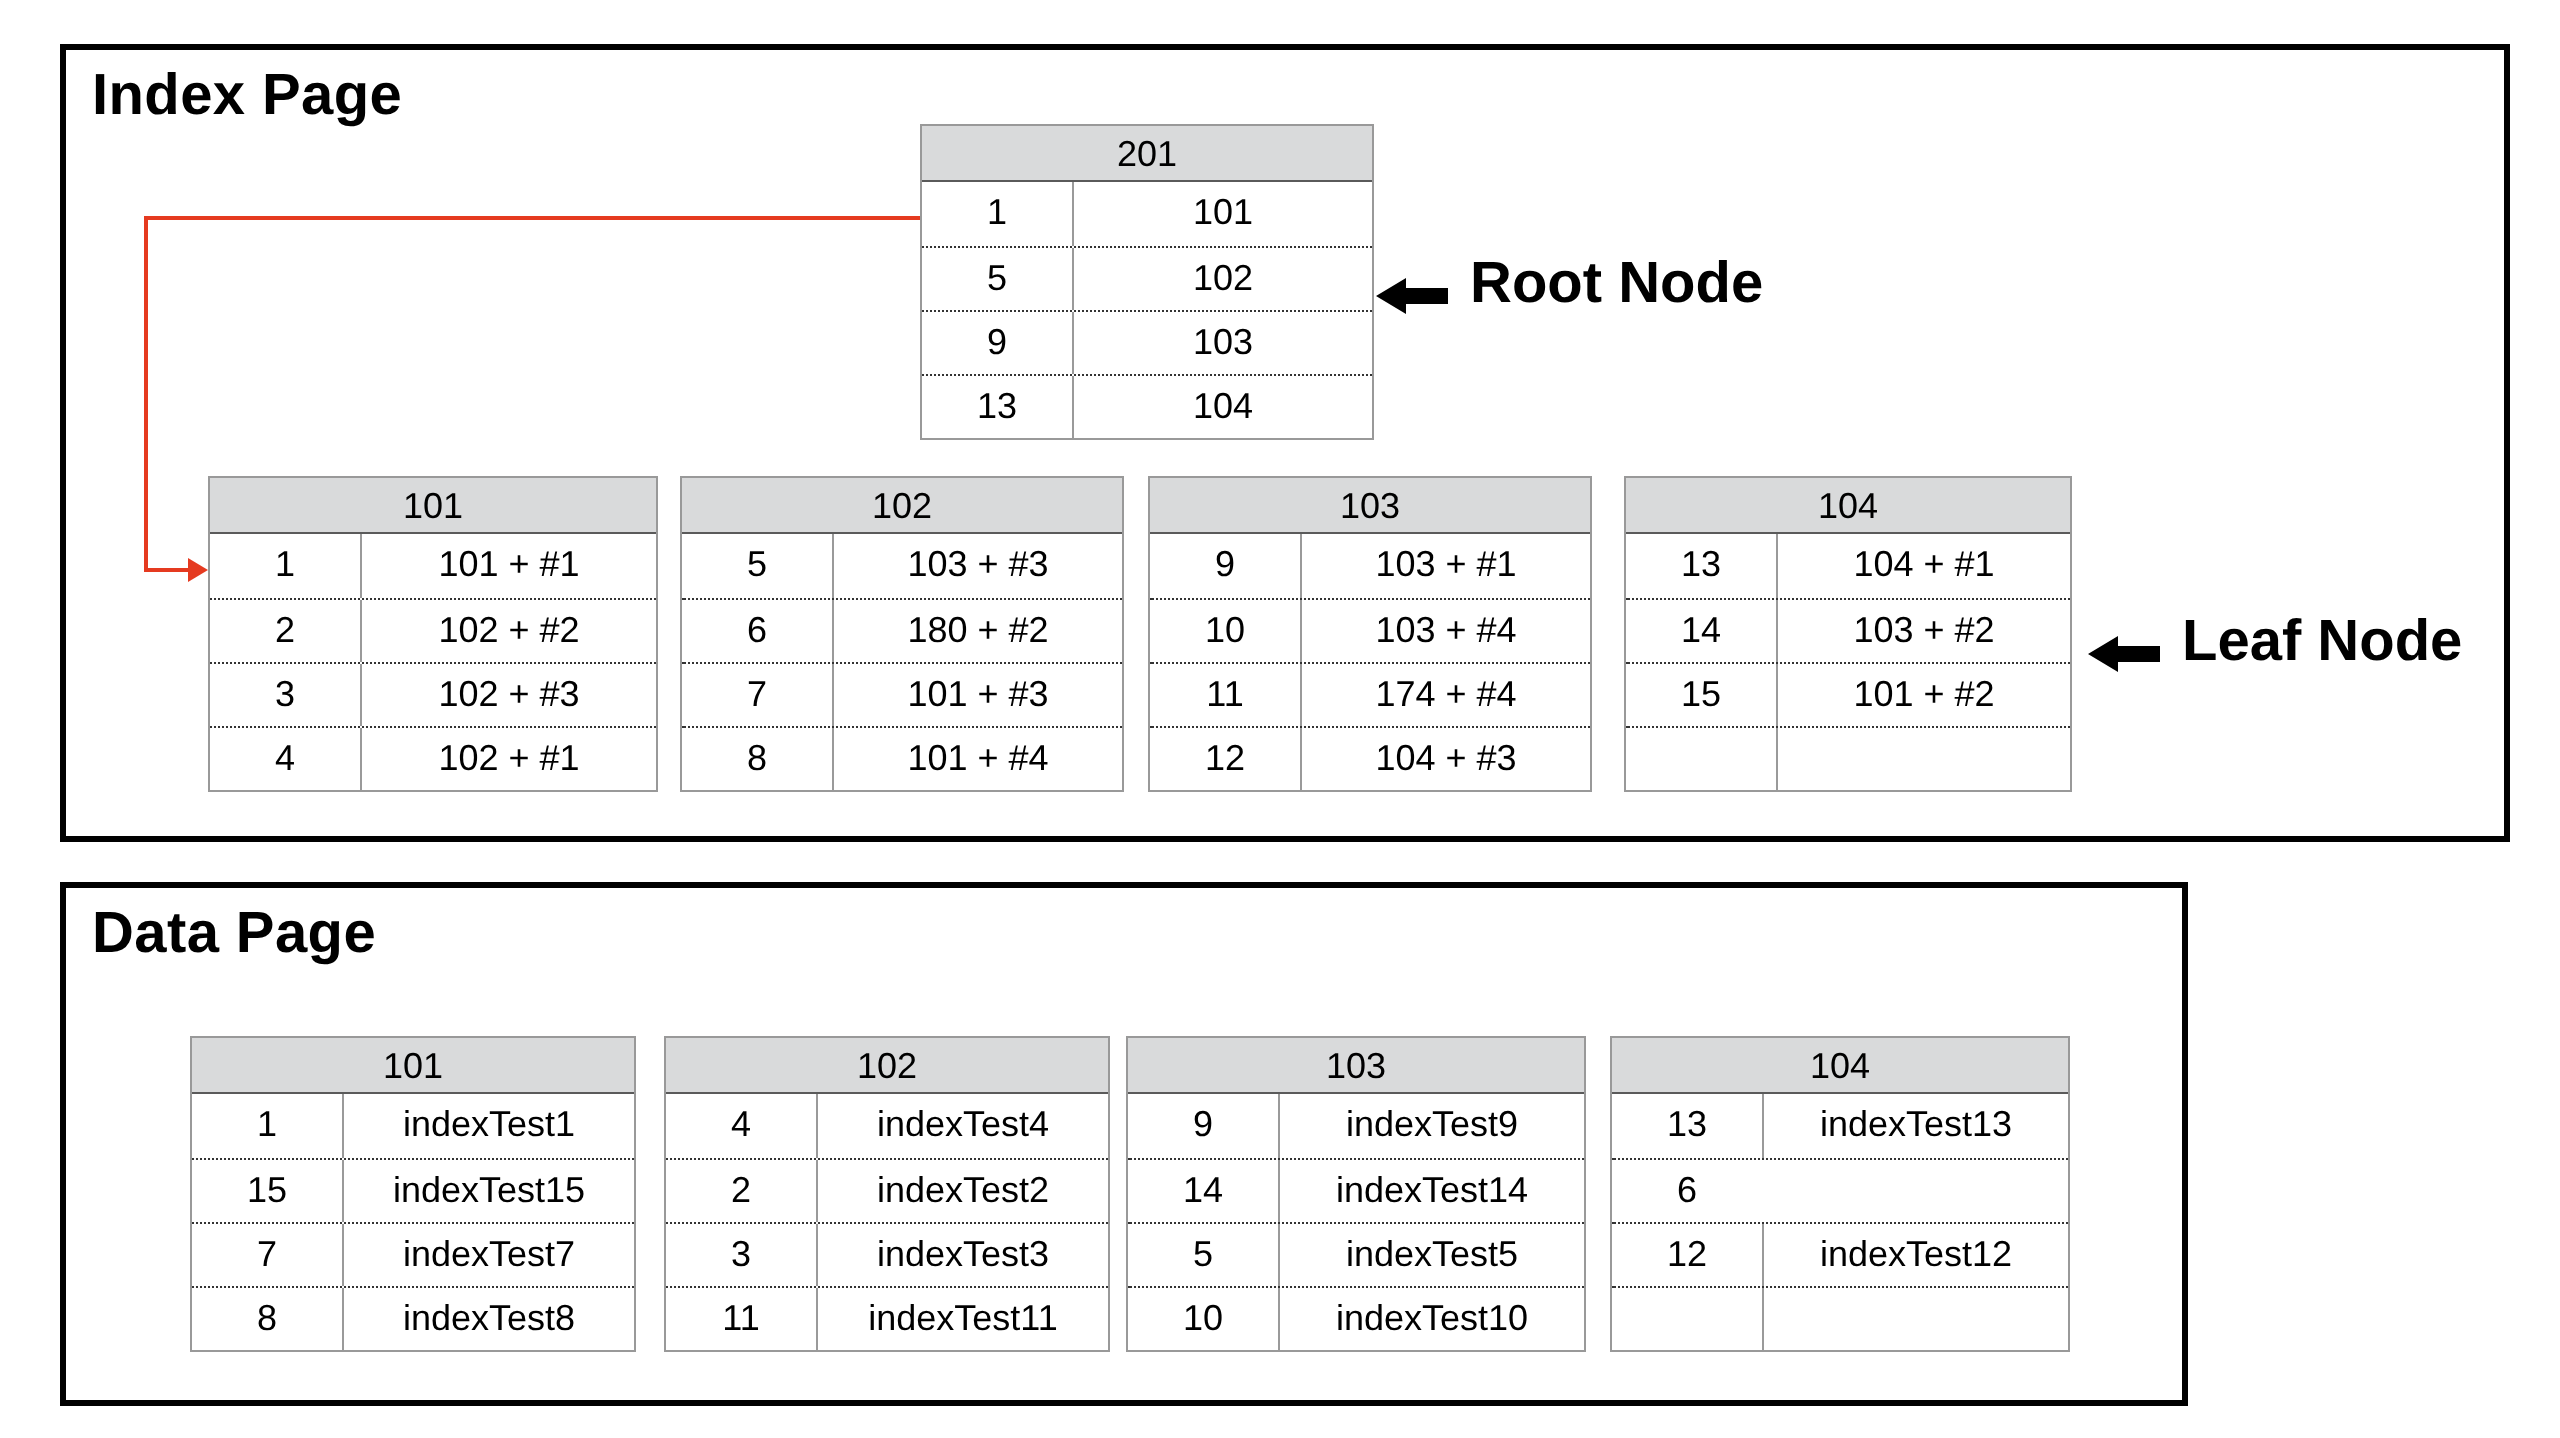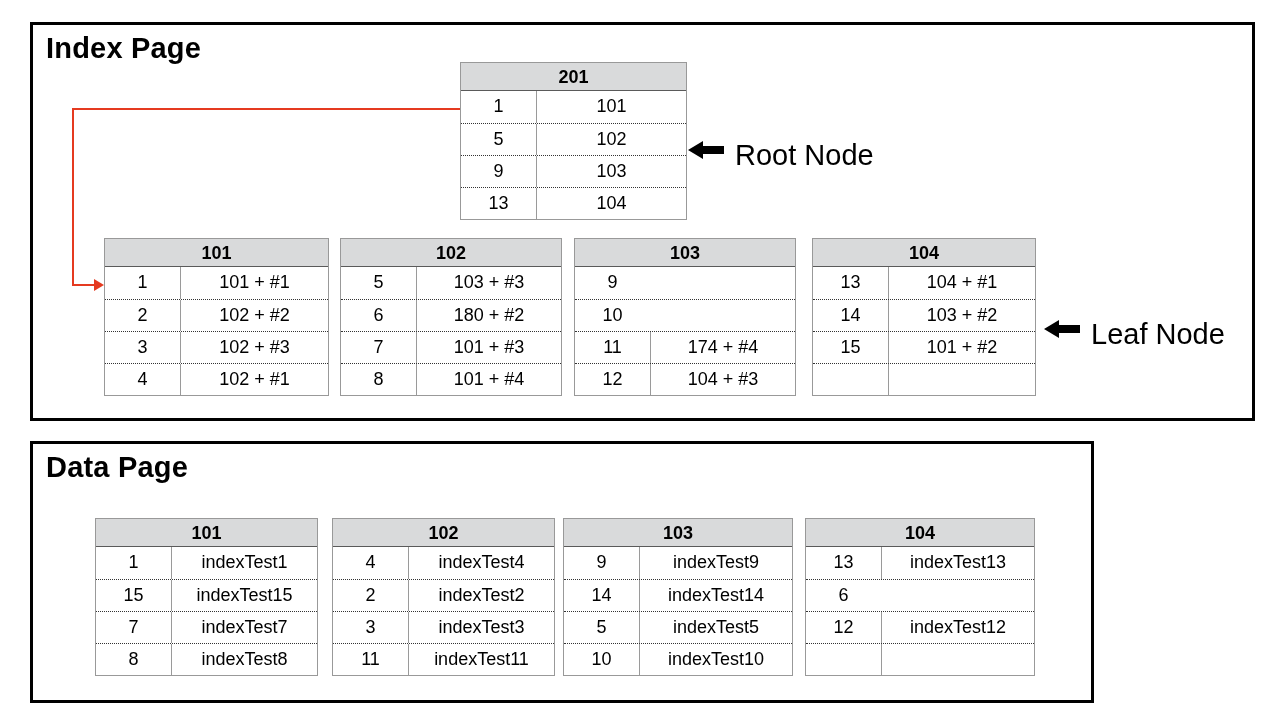--- a/index.html
+++ b/index.html
@@ -30,34 +30,34 @@
     font-size:29px; font-weight:bold; letter-spacing:0.2px;
   }
   .tbl {
     position:absolute;
     border:1px solid var(--tbl-border);
     background:#fff;
     font-size:18px;
   }
   .tbl-header {
     height:28px; line-height:28px;
-    text-align:center; font-weight:bold;
+    text-align:center; font-weight:normal;
     background:var(--header-bg);
     border-bottom:1px solid var(--header-underline);
   }
   .tbl-row { display:flex; height:32px; line-height:31px; }
   .tbl-row + .tbl-row { border-top:1px dotted #333; }
   .cell { overflow:hidden; white-space:nowrap; }
   .cell.key { width:75px; text-align:center; }
   .cell.val { flex:1; text-align:center; border-left:1px solid var(--tbl-divider); }
   .node-label {
     position:absolute;
-    display:flex; align-items:flex-start; gap:11px;
-    font-size:29px; font-weight:normal;
-    height:38px; white-space:nowrap;margin-top:18px;
+    display:flex; align-items:flex-end; gap:11px;
+    font-size:29px; font-weight:bold;
+    height:38px; white-space:nowrap;
   }
   .node-label svg { display:block; }
   .connector-svg {
     position:absolute; left:0; top:0;
     width:1217px; height:393px;
     pointer-events:none;
   }
   .connector-svg polyline { fill:none; stroke:var(--accent-red); stroke-width:2; }
   .connector-svg polygon  { fill:var(--accent-red); }
 </style>
@@ -136,23 +136,25 @@
       </div>
       <div class="tbl-row">
         <div class="cell key">8</div>
         <div class="cell val">101 + #4</div>
       </div>
     </div>
   <div class="tbl" style="left:541px; top:213px; width:222px;">
       <div class="tbl-header">103</div>
       <div class="tbl-row">
         <div class="cell key">9</div>
+        <div class="cell val">103 + #1</div>
       </div>
       <div class="tbl-row">
         <div class="cell key">10</div>
+        <div class="cell val">103 + #4</div>
       </div>
       <div class="tbl-row">
         <div class="cell key">11</div>
         <div class="cell val">174 + #4</div>
       </div>
       <div class="tbl-row">
         <div class="cell key">12</div>
         <div class="cell val">104 + #3</div>
       </div>
     </div>

